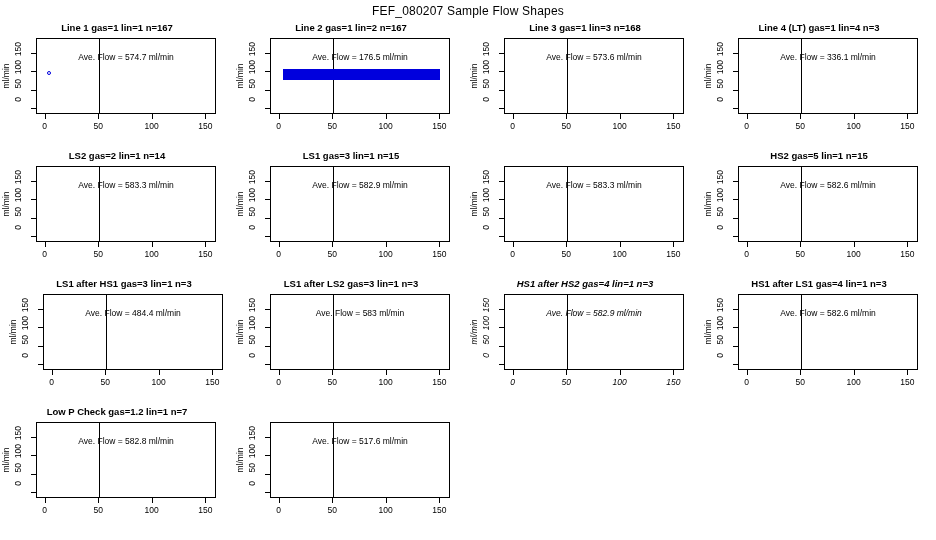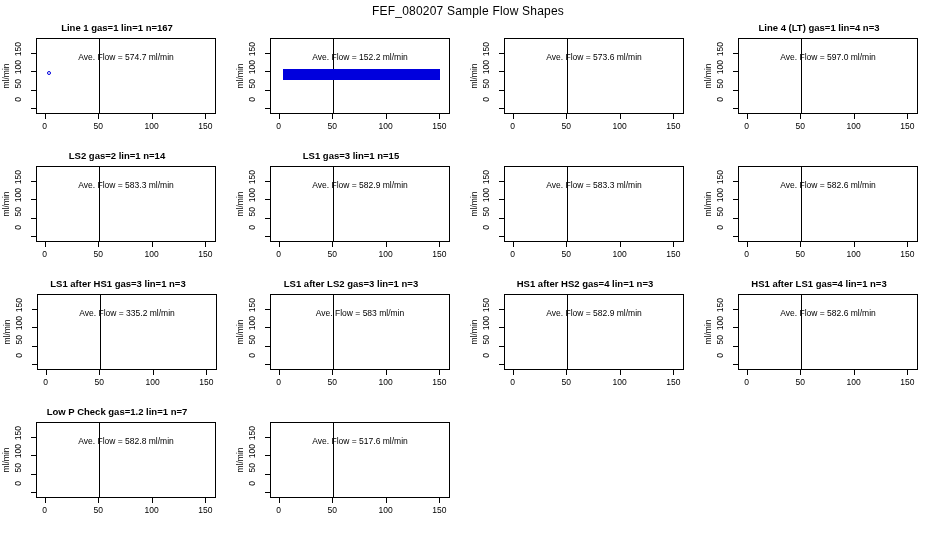--- a/index.html
+++ b/index.html
@@ -149,20 +149,21 @@
         <div class="xtick-label" style="left: 139.714px;">100</div>
         <div class="xtick-mark" style="left: 205.286px;"></div>
         <div class="xtick-label" style="left: 193.286px;">150</div>
         <div class="plotbox">
           <div class="vline" style="left: 62.1429px;"></div>
           <div class="data-point" style="left: 9.78571px; top: 32.1073px;"></div>
         </div>
         <div class="annot" style="left: 36px; width: 180px; top: 30px;">Ave. Flow =  574.7  ml/min</div>
       </div>
       <div class="panel" style="left: 234px; top: 22px;">
+        <div class="panel-title">Line 2 gas=1 lin=2 n=167</div>
         <div class="ylabel" style="top: 48px; left: -32px; transform-origin: center center;">ml/min</div>
         <div class="ytick-mark" style="top: 86.439px;"></div>
         <div class="ytick-label" style="top: 80.439px; left: 8px;">0</div>
         <div class="ytick-mark" style="top: 67.9024px;"></div>
         <div class="ytick-label" style="top: 61.9024px; left: 8px;">50</div>
         <div class="ytick-mark" style="top: 49.3659px;"></div>
         <div class="ytick-label" style="top: 43.3659px; left: 8px;">100</div>
         <div class="ytick-mark" style="top: 30.8293px;"></div>
         <div class="ytick-label" style="top: 24.8293px; left: 8px;">150</div>
         <div class="xtick-mark" style="left: 44.5714px;"></div>
@@ -171,23 +172,24 @@
         <div class="xtick-label" style="left: 86.1429px;">50</div>
         <div class="xtick-mark" style="left: 151.714px;"></div>
         <div class="xtick-label" style="left: 139.714px;">100</div>
         <div class="xtick-mark" style="left: 205.286px;"></div>
         <div class="xtick-label" style="left: 193.286px;">150</div>
         <div class="plotbox">
           <div class="vline" style="left: 62.1429px;"></div>
           <div class="data-bar" style="left: 11.7857px; top: 30.2195px; width: 157.5px; height: 11px;"></div>
           <div class="data-bar" style="left: 12.7857px; top: 34.2195px; width: 22px; height: 2px;"></div>
         </div>
-        <div class="annot" style="left: 36px; width: 180px; top: 30px;">Ave. Flow =  152.2  ml/min</div>
+        <div class="annot" style="left: 36px; width: 180px; top: 30px;">Ave. Flow =  176.5  ml/min</div>
       </div>
       <div class="panel" style="left: 468px; top: 22px;">
+        <div class="panel-title">Line 3 gas=1 lin=3 n=168</div>
         <div class="ylabel" style="top: 48px; left: -32px; transform-origin: center center;">ml/min</div>
         <div class="ytick-mark" style="top: 86.439px;"></div>
         <div class="ytick-label" style="top: 80.439px; left: 8px;">0</div>
         <div class="ytick-mark" style="top: 67.9024px;"></div>
         <div class="ytick-label" style="top: 61.9024px; left: 8px;">50</div>
         <div class="ytick-mark" style="top: 49.3659px;"></div>
         <div class="ytick-label" style="top: 43.3659px; left: 8px;">100</div>
         <div class="ytick-mark" style="top: 30.8293px;"></div>
         <div class="ytick-label" style="top: 24.8293px; left: 8px;">150</div>
         <div class="xtick-mark" style="left: 44.5714px;"></div>
@@ -218,21 +220,21 @@
         <div class="xtick-label" style="left: 32.5714px;">0</div>
         <div class="xtick-mark" style="left: 98.1429px;"></div>
         <div class="xtick-label" style="left: 86.1429px;">50</div>
         <div class="xtick-mark" style="left: 151.714px;"></div>
         <div class="xtick-label" style="left: 139.714px;">100</div>
         <div class="xtick-mark" style="left: 205.286px;"></div>
         <div class="xtick-label" style="left: 193.286px;">150</div>
         <div class="plotbox">
           <div class="vline" style="left: 62.1429px;"></div>
         </div>
-        <div class="annot" style="left: 36px; width: 180px; top: 30px;">Ave. Flow =  597.0  ml/min</div>
+        <div class="annot" style="left: 36px; width: 180px; top: 30px;">Ave. Flow =  336.1  ml/min</div>
       </div>
       <div class="panel" style="left: 0px; top: 150px;">
         <div class="panel-title">LS2 gas=2 lin=1 n=14</div>
         <div class="ylabel" style="top: 48px; left: -32px; transform-origin: center center;">ml/min</div>
         <div class="ytick-mark" style="top: 86.439px;"></div>
         <div class="ytick-label" style="top: 80.439px; left: 8px;">0</div>
         <div class="ytick-mark" style="top: 67.9024px;"></div>
         <div class="ytick-label" style="top: 61.9024px; left: 8px;">50</div>
         <div class="ytick-mark" style="top: 49.3659px;"></div>
         <div class="ytick-label" style="top: 43.3659px; left: 8px;">100</div>
@@ -292,20 +294,21 @@
         <div class="xtick-mark" style="left: 151.714px;"></div>
         <div class="xtick-label" style="left: 139.714px;">100</div>
         <div class="xtick-mark" style="left: 205.286px;"></div>
         <div class="xtick-label" style="left: 193.286px;">150</div>
         <div class="plotbox">
           <div class="vline" style="left: 62.1429px;"></div>
         </div>
         <div class="annot" style="left: 36px; width: 180px; top: 30px;">Ave. Flow =  583.3  ml/min</div>
       </div>
       <div class="panel" style="left: 702px; top: 150px;">
+        <div class="panel-title">HS2 gas=5 lin=1 n=15</div>
         <div class="ylabel" style="top: 48px; left: -32px; transform-origin: center center;">ml/min</div>
         <div class="ytick-mark" style="top: 86.439px;"></div>
         <div class="ytick-label" style="top: 80.439px; left: 8px;">0</div>
         <div class="ytick-mark" style="top: 67.9024px;"></div>
         <div class="ytick-label" style="top: 61.9024px; left: 8px;">50</div>
         <div class="ytick-mark" style="top: 49.3659px;"></div>
         <div class="ytick-label" style="top: 43.3659px; left: 8px;">100</div>
         <div class="ytick-mark" style="top: 30.8293px;"></div>
         <div class="ytick-label" style="top: 24.8293px; left: 8px;">150</div>
         <div class="xtick-mark" style="left: 44.5714px;"></div>
@@ -314,21 +317,21 @@
         <div class="xtick-label" style="left: 86.1429px;">50</div>
         <div class="xtick-mark" style="left: 151.714px;"></div>
         <div class="xtick-label" style="left: 139.714px;">100</div>
         <div class="xtick-mark" style="left: 205.286px;"></div>
         <div class="xtick-label" style="left: 193.286px;">150</div>
         <div class="plotbox">
           <div class="vline" style="left: 62.1429px;"></div>
         </div>
         <div class="annot" style="left: 36px; width: 180px; top: 30px;">Ave. Flow =  582.6  ml/min</div>
       </div>
-      <div class="panel" style="left: 1px; top: 278px; text-decoration: underline;">
+      <div class="panel" style="left: 7px; top: 278px; text-decoration: underline;">
         <div class="panel-title">LS1 after HS1 gas=3 lin=1 n=3</div>
         <div class="ylabel" style="top: 48px; left: -32px; transform-origin: center center;">ml/min</div>
         <div class="ytick-mark" style="top: 86.439px;"></div>
         <div class="ytick-label" style="top: 80.439px; left: 8px;">0</div>
         <div class="ytick-mark" style="top: 67.9024px;"></div>
         <div class="ytick-label" style="top: 61.9024px; left: 8px;">50</div>
         <div class="ytick-mark" style="top: 49.3659px;"></div>
         <div class="ytick-label" style="top: 43.3659px; left: 8px;">100</div>
         <div class="ytick-mark" style="top: 30.8293px;"></div>
         <div class="ytick-label" style="top: 24.8293px; left: 8px;">150</div>
@@ -336,21 +339,21 @@
         <div class="xtick-label" style="left: 32.5714px;">0</div>
         <div class="xtick-mark" style="left: 98.1429px;"></div>
         <div class="xtick-label" style="left: 86.1429px;">50</div>
         <div class="xtick-mark" style="left: 151.714px;"></div>
         <div class="xtick-label" style="left: 139.714px;">100</div>
         <div class="xtick-mark" style="left: 205.286px;"></div>
         <div class="xtick-label" style="left: 193.286px;">150</div>
         <div class="plotbox">
           <div class="vline" style="left: 62.1429px;"></div>
         </div>
-        <div class="annot" style="left: 36px; width: 180px; top: 30px;">Ave. Flow =  335.2  ml/min</div>
+        <div class="annot" style="left: 36px; width: 180px; top: 30px;">Ave. Flow =  484.4  ml/min</div>
       </div>
       <div class="panel" style="left: 234px; top: 278px;">
         <div class="panel-title">LS1 after LS2 gas=3 lin=1 n=3</div>
         <div class="ylabel" style="top: 48px; left: -32px; transform-origin: center center;">ml/min</div>
         <div class="ytick-mark" style="top: 86.439px;"></div>
         <div class="ytick-label" style="top: 80.439px; left: 8px;">0</div>
         <div class="ytick-mark" style="top: 67.9024px;"></div>
         <div class="ytick-label" style="top: 61.9024px; left: 8px;">50</div>
         <div class="ytick-mark" style="top: 49.3659px;"></div>
         <div class="ytick-label" style="top: 43.3659px; left: 8px;">100</div>
@@ -362,21 +365,21 @@
         <div class="xtick-label" style="left: 86.1429px;">50</div>
         <div class="xtick-mark" style="left: 151.714px;"></div>
         <div class="xtick-label" style="left: 139.714px;">100</div>
         <div class="xtick-mark" style="left: 205.286px;"></div>
         <div class="xtick-label" style="left: 193.286px;">150</div>
         <div class="plotbox">
           <div class="vline" style="left: 62.1429px;"></div>
         </div>
         <div class="annot" style="left: 36px; width: 180px; top: 30px; text-align: center;">Ave. Flow =  583  ml/min</div>
       </div>
-      <div class="panel" style="left: 468px; top: 278px;">
+      <div class="panel" style="left: 468px; top: 278px; font-style: italic;">
         <div class="panel-title">HS1 after HS2 gas=4 lin=1 n=3</div>
         <div class="ylabel" style="top: 48px; left: -32px; transform-origin: center center;">ml/min</div>
         <div class="ytick-mark" style="top: 86.439px;"></div>
         <div class="ytick-label" style="top: 80.439px; left: 8px;">0</div>
         <div class="ytick-mark" style="top: 67.9024px;"></div>
         <div class="ytick-label" style="top: 61.9024px; left: 8px;">50</div>
         <div class="ytick-mark" style="top: 49.3659px;"></div>
         <div class="ytick-label" style="top: 43.3659px; left: 8px;">100</div>
         <div class="ytick-mark" style="top: 30.8293px;"></div>
         <div class="ytick-label" style="top: 24.8293px; left: 8px;">150</div>

